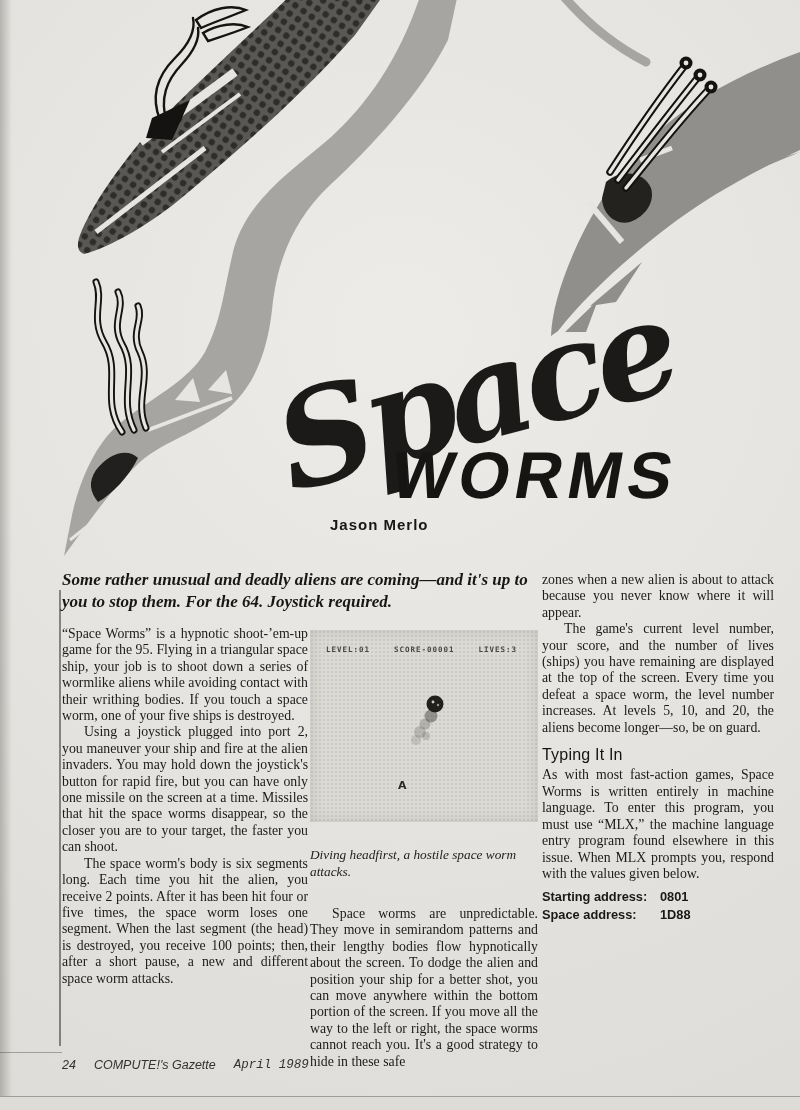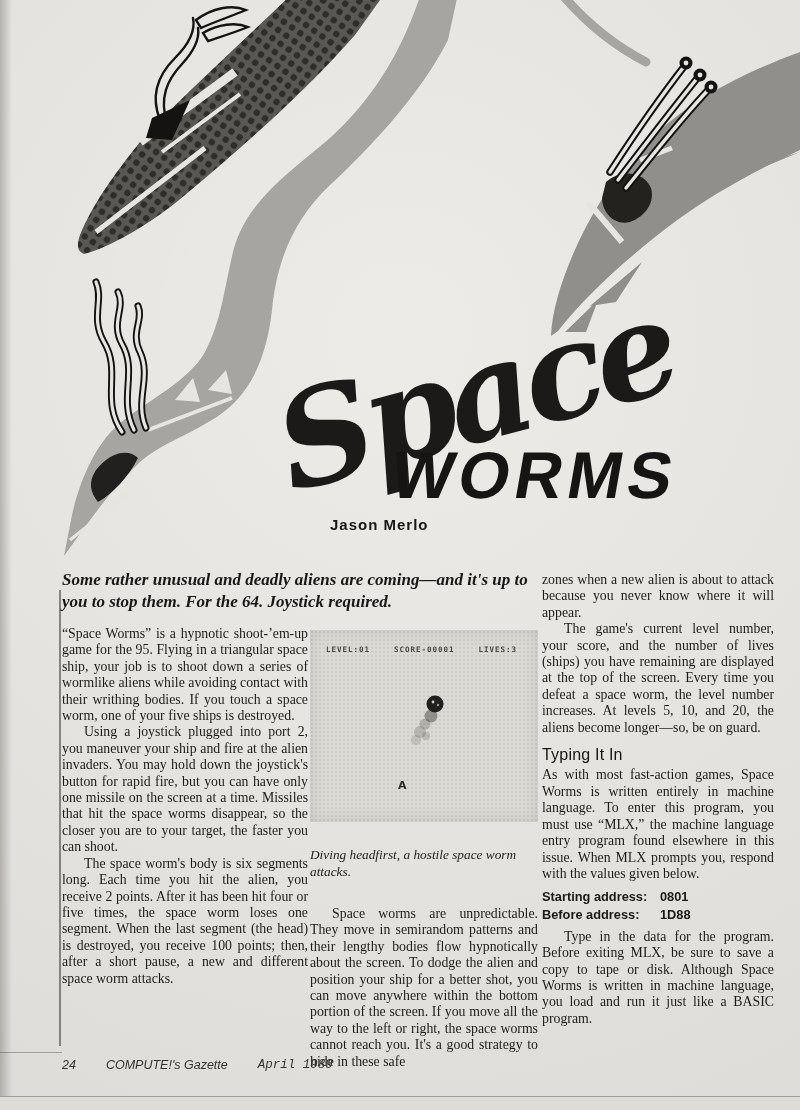--- a/index.html
+++ b/index.html
@@ -55,21 +55,21 @@
   .sec-heading{font-family:"Liberation Sans",sans-serif;font-weight:normal;font-size:16px;
     margin:11px 0 4px 0;color:#151412;letter-spacing:.2px;}
   .addr{margin:6px 0 6px 0;font-family:"Liberation Sans",sans-serif;font-weight:bold;font-size:12.8px;line-height:1.35;color:#1a1917;}
   .addr-row{display:flex;}
   .addr-label{width:118px;}
   .listing-line{display:flex;justify-content:space-between;align-items:baseline;margin-top:1px;}
   .listing-note{font-style:italic;font-size:13.8px;}
   .end-mark{font-family:"DejaVu Sans",sans-serif;font-weight:900;font-size:15px;color:#121110;margin-right:6px;}
 
   .footer{position:absolute;left:62px;top:1058px;z-index:2;
-    font-family:"Liberation Sans",sans-serif;font-size:12.5px;color:#34322e;display:flex;gap:30px;align-items:flex-end;}
+    font-family:"Liberation Sans",sans-serif;font-size:12.5px;color:#34322e;display:flex;gap:18px;align-items:flex-end;}
   .footer .mag{font-style:italic;}
   .footer .issue{font-style:italic;font-family:Liberation Mono, monospace;}
   .footer .pg{font-style:italic;}
 </style>
 </head>
 <body>
 
 <div class="page">
 
   <svg class="illus" width="800" height="580" viewBox="0 0 800 580">
@@ -230,25 +230,24 @@
     <p class="para">zones when a new alien is about to attack because you never know where it will appear.</p>
     <p class="para indent">The game's current level number, your score, and the number of lives (ships) you have remaining are displayed at the top of the screen. Every time you defeat a space worm, the level number increases. At levels 5, 10, and 20, the aliens become longer—so, be on guard.</p>
     <div class="sec-heading">Typing It In</div>
     <p class="para">As with most fast-action games, Space Worms is written entirely in machine language. To enter this program, you must use “MLX,” the machine language entry program found elsewhere in this issue. When MLX prompts you, respond with the values given below.</p>
     <div class="addr">
       <div class="addr-row">
         <span class="addr-label">Starting address:</span>
         <span>0801</span>
       </div>
       <div class="addr-row">
-        <span class="addr-label">Before address:</span>
+        <span class="addr-label">Space address:</span>
         <span>1D88</span>
       </div>
     </div>
-    <p class="para indent">Type in the data for the program. Before exiting MLX, be sure to save a copy to tape or disk. Although Space Worms is written in machine language, you load and run it just like a BASIC program.</p>
   </div>
 
   <div class="footer">
     <span class="pg">24</span>
     <span class="mag">COMPUTE!'s Gazette</span>
     <span class="issue">April 1989</span>
   </div>
 
 </div>
 

